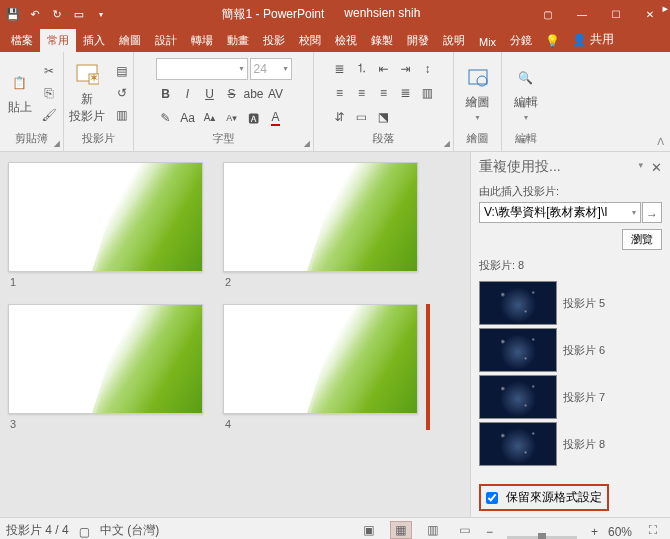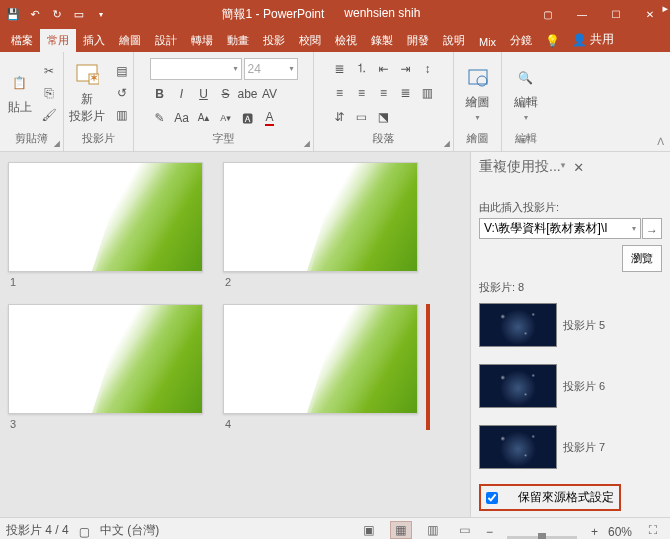--- a/index.html
+++ b/index.html
@@ -28,35 +28,35 @@
 .collapse{position:absolute;right:6px;bottom:4px;font-size:10px;color:#888;cursor:pointer}
 .workspace{flex:1;display:flex;background:#e6e6e6;overflow:hidden}
 .slidesorter{flex:1;padding:10px 8px;overflow:auto;display:flex;flex-wrap:wrap;gap:16px 20px;align-content:flex-start}
 .slide-box{width:195px}
 .slide-thumb{width:195px;height:110px;background:#fff;border:1px solid #ccc;box-shadow:0 1px 2px rgba(0,0,0,.12);position:relative;overflow:hidden}
 .green-shape{position:absolute;right:0;top:0;width:60%;height:100%;background:linear-gradient(120deg,transparent 30%,rgba(140,198,62,.35) 40%,rgba(140,198,62,.85) 55%,#7ab51d 70%,#5a9e15 100%);clip-path:polygon(35% 0,100% 0,100% 100%,5% 100%)}
 .green-shape2{position:absolute;right:0;top:0;width:55%;height:100%;background:linear-gradient(125deg,transparent 35%,rgba(180,220,110,.5) 48%,transparent 60%);clip-path:polygon(30% 0,100% 0,100% 100%,0 100%)}
 .slide-num{margin-top:4px;font-size:11px;color:#666;padding-left:2px}
 .section-bar{position:absolute;right:-12px;top:0;width:4px;height:100%;background:#c43e1c}
 .taskpane{width:200px;background:#f1f1f1;border-left:1px solid #d4d4d4;display:flex;flex-direction:column;padding:6px 8px;position:relative}
-.tp-head{display:flex;align-items:center;margin-bottom:24px}
+.tp-head{display:flex;justify-content:space-between;align-items:center;margin-bottom:8px}
 .tp-title{color:#666;font-size:14px}
 .tp-close{font-size:13px;color:#666;cursor:pointer}
 .tp-lbl{font-size:11px;color:#555;margin-bottom:3px}
 .tp-row{display:flex;gap:1px;margin-bottom:6px}
 .tp-combo{flex:1;height:21px;border:1px solid #ababab;background:#fff;display:flex;align-items:center;padding:0 4px;font-size:11px;justify-content:space-between}
 .tp-go{width:20px;height:21px;border:1px solid #ababab;background:#fff;display:flex;align-items:center;justify-content:center;cursor:pointer;color:#555;font-weight:bold}
-.tp-browse{align-self:flex-end;height:27px;border:1px solid #ababab;background:#fdfdfd;padding:0 8px;font-size:11px;cursor:pointer;margin-bottom:8px}
+.tp-browse{align-self:flex-end;height:21px;border:1px solid #ababab;background:#fdfdfd;padding:0 8px;font-size:11px;cursor:pointer;margin-bottom:8px}
 .tp-count{font-size:11px;color:#555;margin-bottom:8px}
-.tp-list{flex:1;overflow:auto;display:flex;flex-direction:column;gap:17px}
+.tp-list{flex:1;overflow:auto;display:flex;flex-direction:column;gap:3px}
 .tp-item{display:flex;align-items:center;gap:6px;cursor:pointer}
 .tp-thumb{width:78px;height:44px;background:#0a1838;border:1px solid #888;position:relative;overflow:hidden}
 .tp-thumb .dots{position:absolute;inset:0;background:radial-gradient(circle at 50% 55%,rgba(150,200,255,.35) 0,transparent 40%),radial-gradient(circle at 30% 30%,rgba(255,255,255,.6) 0,transparent 4%),radial-gradient(circle at 70% 25%,rgba(255,255,255,.5) 0,transparent 3%),radial-gradient(circle at 60% 70%,rgba(255,255,255,.5) 0,transparent 3%)}
 .tp-item-lbl{font-size:11px;color:#555}
-.tp-keep{border:2px solid #c43e1c;padding:3px 5px;display:flex;align-items:center;gap:20px;margin-top:6px;align-self:flex-start}
+.tp-keep{border:2px solid #c43e1c;padding:3px 5px;display:flex;align-items:center;gap:8px;margin-top:6px;align-self:flex-start}
 .tp-keep input{width:12px;height:12px}
 .headerscroll{position:absolute;right:2px;top:2px;color:#fff;font-size:11px;cursor:pointer}
 .statusbar{height:22px;background:#f1f1f1;border-top:1px solid #d4d4d4;display:flex;align-items:flex-end;padding:0 6px;font-size:11px;color:#555;gap:10px}
 .sb-spacer{flex:1}
 .sb-ico{width:22px;height:18px;display:flex;align-items:center;justify-content:center;cursor:pointer;color:#666;border:1px solid transparent}
 .sb-ico.active{background:#e0d0cb;border-color:#c9a89f}
 .zoom-slider{width:70px;height:3px;background:#ccc;position:relative;margin:0 4px}
 .zoom-slider .handle{position:absolute;left:45%;top:-3px;width:8px;height:9px;background:#888}
 svg{display:block}
 </style>
@@ -149,21 +149,21 @@
   </div>
 
   <div class="rgroup" style="width:180px">
     <div class="rgroup-body">
         <div class="rcol" style="gap:4px">
       <div class="rrow">
         <div class="font-combo" style="width:92px">
               <span></span>
               <span style="font-size:8px;color:#888">▾</span>
             </div>
-        <div class="font-combo" style="width:54px">
+        <div class="font-combo" style="width:42px">
               <span>24</span>
               <span style="font-size:8px;color:#888">▾</span>
             </div>
       </div>
       <div class="rrow">
         <span class="rbtn-sm">
               <b>B</b>
             </span>
         <span class="rbtn-sm">
               <i>I</i>

